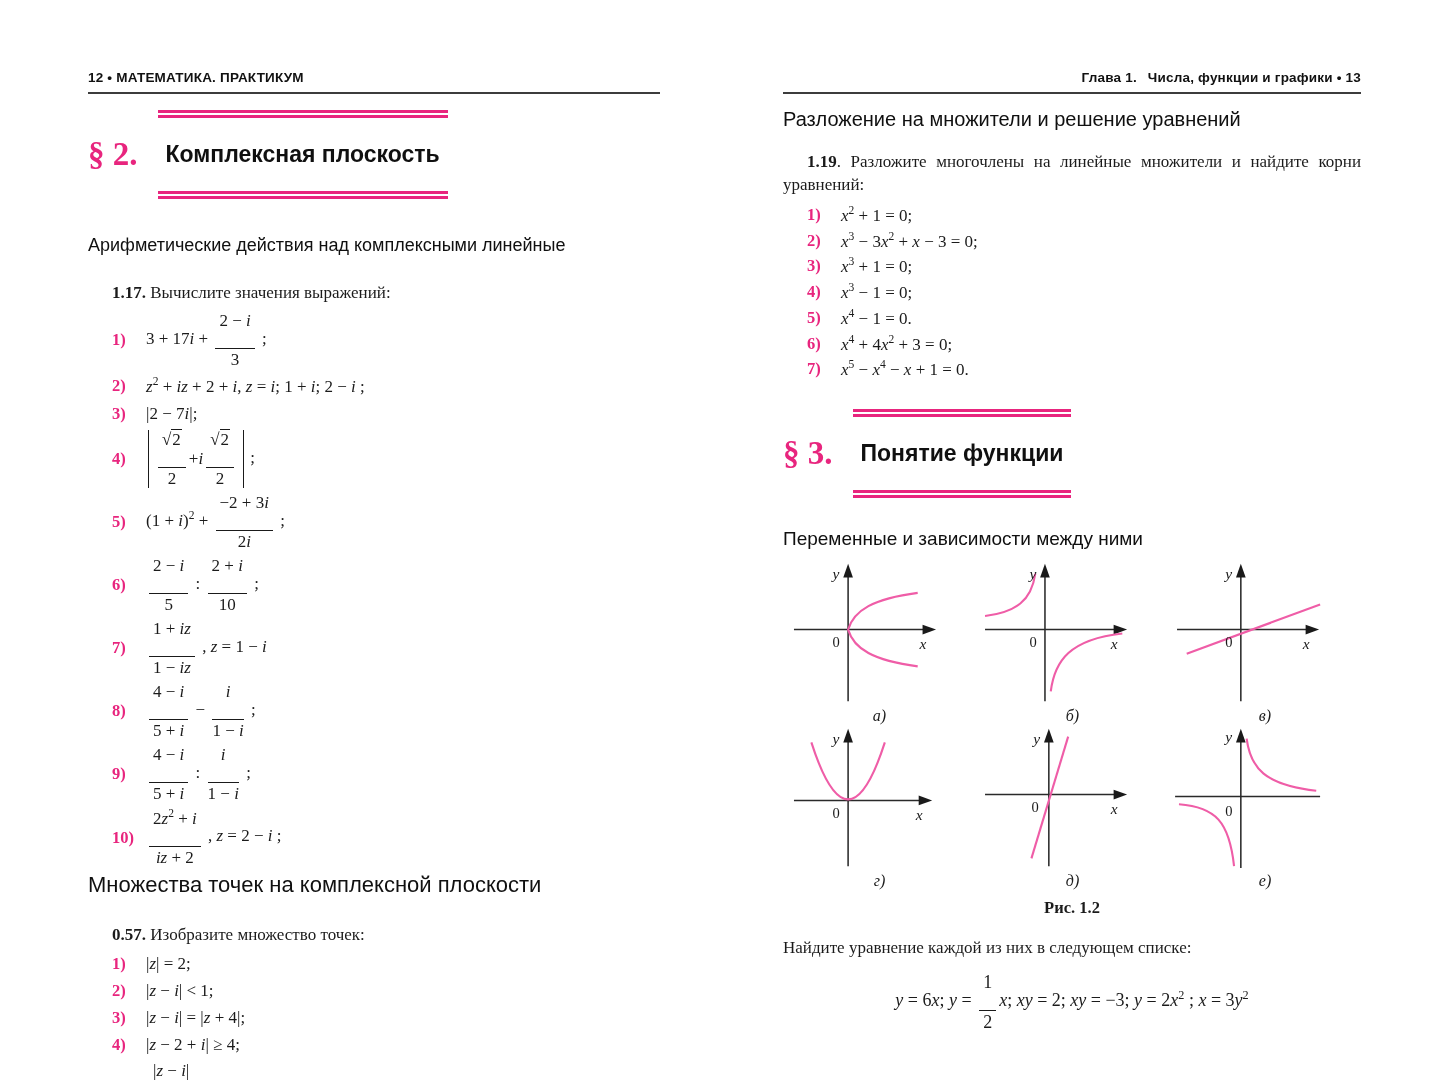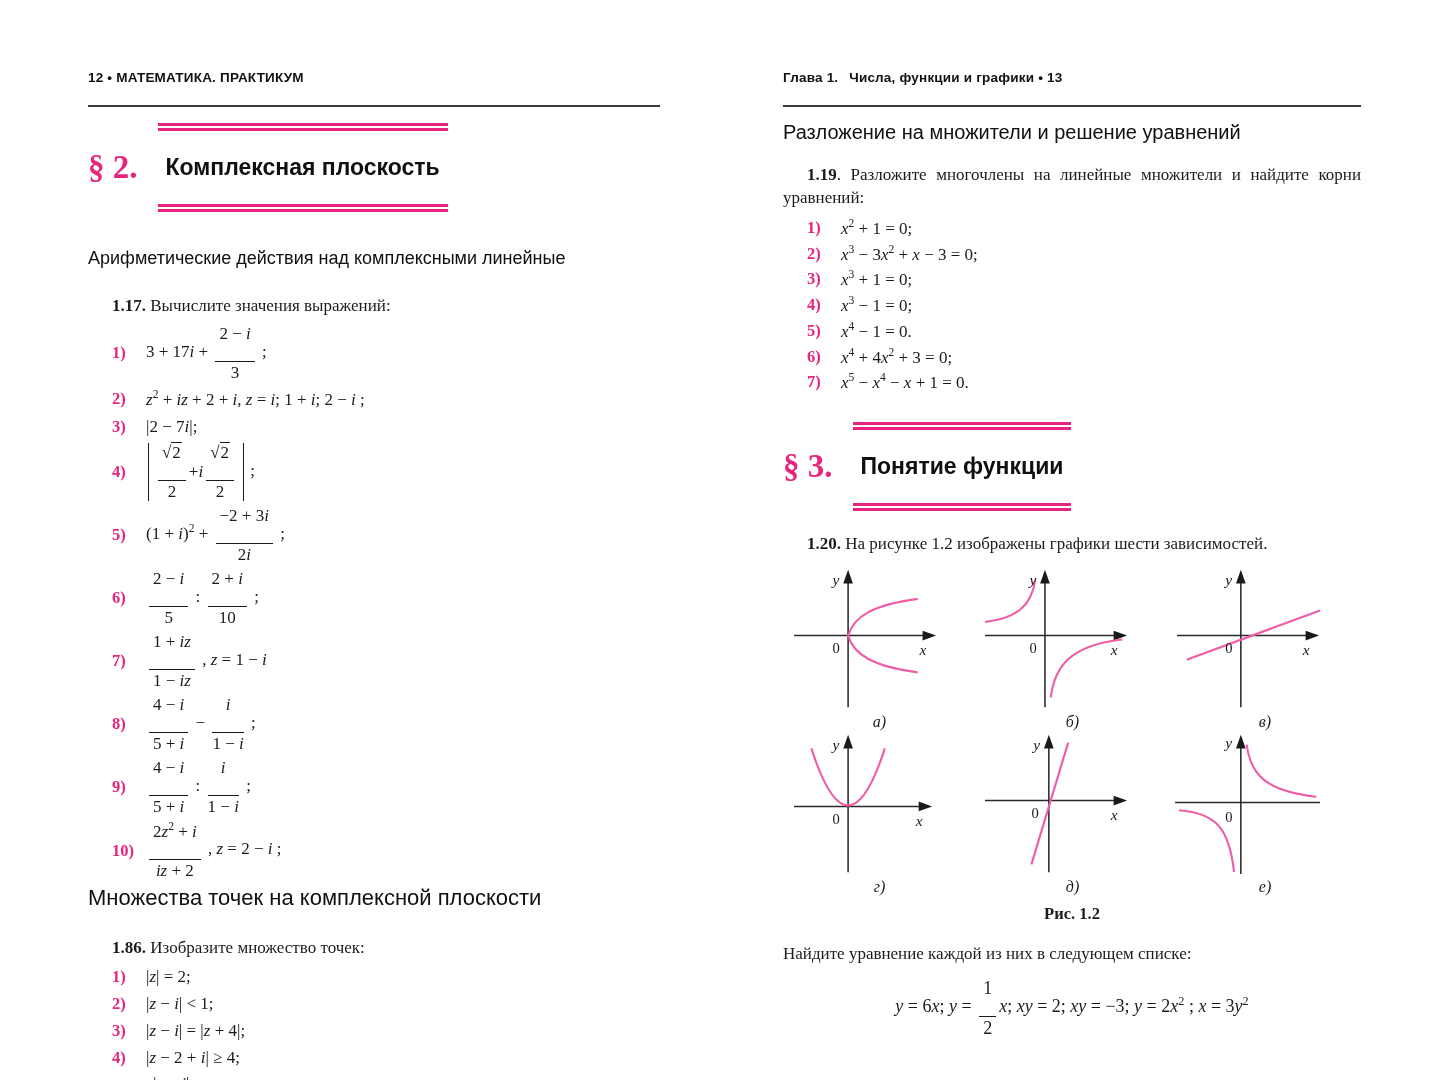--- a/index.html
+++ b/index.html
@@ -4,22 +4,22 @@
 <style>
   html,body{margin:0;padding:0;background:#ffffff;}
   .spread{position:relative;width:1431px;height:1080px;background:#ffffff;overflow:hidden;
           font-family:"Liberation Serif","DejaVu Serif",serif;color:#1b1b1b;}
   .col{position:absolute;top:70px;}
   .col-left{left:88px;width:572px;}
   .col-right{left:783px;width:578px;}
 
   .pghead{font-family:"Liberation Sans","DejaVu Sans",sans-serif;font-weight:bold;
           font-size:13.5px;letter-spacing:.2px;border-bottom:2px solid #3c3c3c;
-          padding-bottom:20px;color:#111;}
-  .pghead.right{text-align:left;}
+          padding-bottom:7px;color:#111;}
+  .pghead.right{text-align:right;}
 
   .sec{display:flex;align-items:center;gap:20px;margin-top:16px;}
   .smark{font-weight:bold;font-size:33px;color:var(--accent);line-height:1;}
   .stwrap{display:inline-block;}
   .drule{height:8px;background:linear-gradient(to bottom,var(--accent) 0,var(--accent) 3px,transparent 3px,transparent 5px,var(--accent) 5px,var(--accent) 8px);}
   .stitle{font-family:"Liberation Sans","DejaVu Sans",sans-serif;font-weight:bold;
           font-size:23px;padding:23px 8px;color:#101010;}
 
   .subhead{font-family:"Liberation Sans","DejaVu Sans",sans-serif;font-weight:normal;color:#101010;}
   .sh-left1{font-size:18px;margin-top:36px;}
@@ -156,21 +156,21 @@
           <span class="im"><span class="frac">
               <span class="fn">2<i>z</i><sup>2</sup> + <i>i</i></span>
               <span class="fd"><i>iz</i> + 2</span>
             </span> ,  <i>z</i> = 2 − <i>i</i> ;</span>
         </div>
     </div>
 
     <div class="subhead sh-left2">Множества точек на комплексной плоскости</div>
 
     <div class="para">
-      <b>1.86.</b>
+      <b>0.57.</b>
       <span>Изобразите множество точек:</span>
     </div>
 
     <div class="items">
       <div class="mi">
           <span class="in">1)</span>
           <span class="im">|<i>z</i>| = 2;</span>
         </div>
       <div class="mi">
           <span class="in">2)</span>
@@ -236,25 +236,22 @@
 
     <div class="sec" style="margin-top:28px;">
       <span class="smark">§ 3.</span>
       <span class="stwrap">
         <span class="drule" style="display:block;"></span>
         <span class="stitle" style="display:block;">Понятие функции</span>
         <span class="drule" style="display:block;"></span>
       </span>
     </div>
 
-
-    <div class="para" style="padding-left:0;text-indent:24px;margin-top:22px;">
-      <b>1.20.</b>
-      <span>На рисунке 1.2 изображены графики шести зависимостей.</span>
-    </div>
+    <div class="subhead sh-right2">Переменные и зависимости между ними</div>
+
 
     <div class="figure">
       <div class="figrow">
 
         <div class="graph">
           <svg width="190" height="145" viewBox="0 0 190 150">
             <line x1="62" y1="146" x2="62" y2="12" stroke="#2a2a2a" stroke-width="1.6"></line>
             <polygon points="62,4 57,18 67,18" fill="#1a1a1a"></polygon>
             <line x1="6" y1="72" x2="142" y2="72" stroke="#2a2a2a" stroke-width="1.6"></line>
             <polygon points="153,72 139,67 139,77" fill="#1a1a1a"></polygon>

